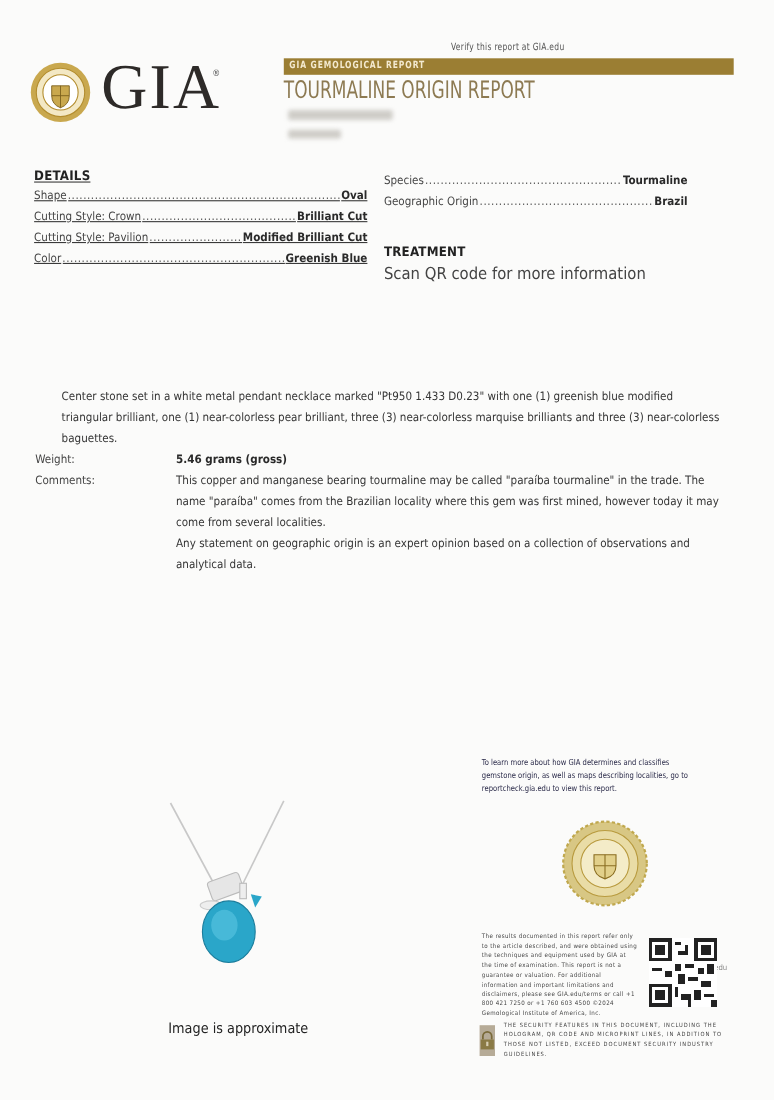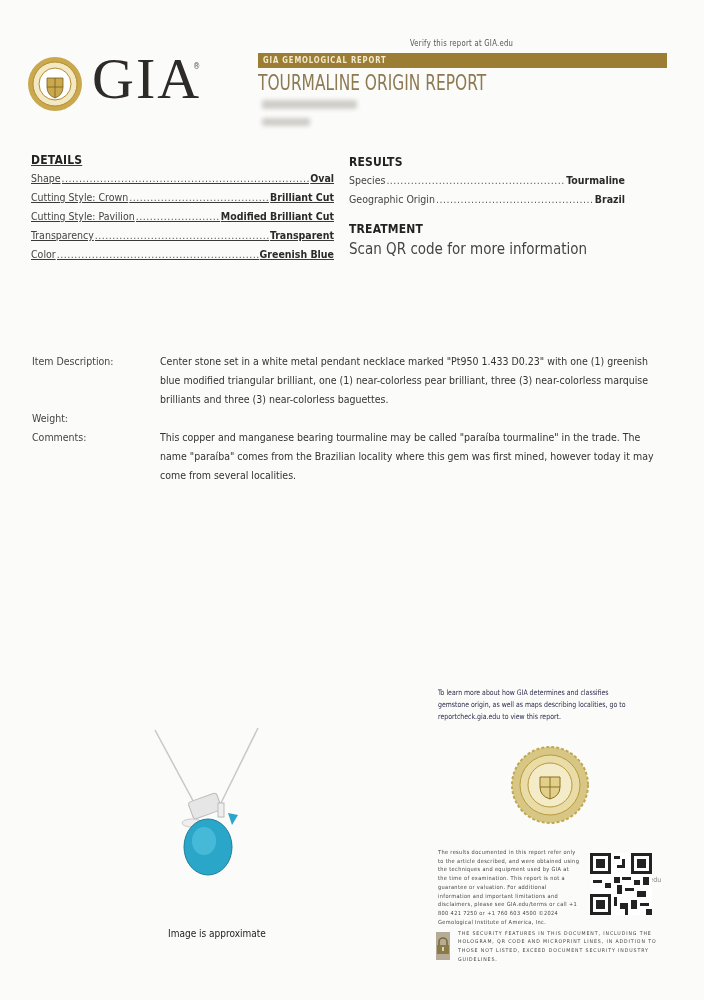--- a/index.html
+++ b/index.html
@@ -29,21 +29,21 @@
   #treatment{left:349px;top:222px;width:300px;}
   #treat-text{font-size:15px;color:#444;margin-top:4px;}
   
   #desc{left:32px;top:352px;width:625px;font-size:10.5px;line-height:19px;color:#333;}
   .drow{display:flex;}
   .dlbl{width:104px;flex:none;color:#444;}
   .dval{flex:1;margin-left:24px;}
   .bold{font-weight:bold;color:#2a2a2a;}
   
   #pendant{left:140px;top:725px;width:130px;height:190px;}
-  #img-caption{left:168px;top:928px;font-size:10px;color:#222;}
+  #img-caption{left:153px;top:928px;font-size:13px;color:#222;}
   
   #learn{left:438px;top:687px;width:220px;font-size:7.5px;line-height:12px;color:#2b2b4a;transform:scaleX(0.92);transform-origin:left;}
   #seal{left:510px;top:745px;width:80px;height:80px;}
   #disclaimer{left:438px;top:848px;width:142px;font-size:5.6px;line-height:8.7px;color:#444;letter-spacing:0.35px;}
   #qr-label{left:598px;top:840px;font-size:7px;color:#888;margin-top:36px;}
   #qr{left:590px;top:850px;width:62px;height:68px;}
   #security{left:436px;top:930px;width:230px;height:32px;display:flex;align-items:center;}
   #lock-box{width:26px;height:28px;background:#b6ab97;display:flex;align-items:center;justify-content:center;margin-right:8px;}
   #sec-text{font-size:5.2px;line-height:8.6px;letter-spacing:0.9px;color:#444;}
 </style>
@@ -79,62 +79,57 @@
       <span class="lbl">Cutting Style: Crown</span>
       <span class="dots"></span>
       <span class="val">Brilliant Cut</span>
     </div>
   <div class="row">
       <span class="lbl">Cutting Style: Pavilion</span>
       <span class="dots"></span>
       <span class="val">Modified Brilliant Cut</span>
     </div>
   <div class="row">
-      <span class="lbl">Transparency</span>
-      <span class="dots"></span>
-      <span class="val">Transparent</span>
-    </div>
-  <div class="row">
       <span class="lbl">Color</span>
       <span class="dots"></span>
       <span class="val">Greenish Blue</span>
     </div>
 </div>
 
 <div id="results" class="abs">
-  <div class="sec-h" style="margin-bottom:2px;">RESULTS</div>
   <div class="row">
       <span class="lbl">Species</span>
       <span class="dots"></span>
       <span class="val">Tourmaline</span>
     </div>
   <div class="row">
       <span class="lbl">Geographic Origin</span>
       <span class="dots"></span>
       <span class="val">Brazil</span>
     </div>
 </div>
 
 <div id="treatment" class="abs">
   <div class="sec-h">TREATMENT</div>
   <div id="treat-text">Scan QR code for more information</div>
 </div>
 
 <div id="desc" class="abs">
   <div class="drow">
-    <div class="dlbl">Item Description:</div>
     <div class="dval">Center stone set in a white metal pendant necklace marked "Pt950 1.433 D0.23" with one (1) greenish blue modified triangular brilliant, one (1) near-colorless pear brilliant, three (3) near-colorless marquise brilliants and three (3) near-colorless baguettes.</div>
   </div>
   <div class="drow">
     <div class="dlbl">Weight:</div>
+    <div class="dval bold">5.46 grams (gross)</div>
   </div>
   <div class="drow">
     <div class="dlbl">Comments:</div>
     <div class="dval">
       <div>This copper and manganese bearing tourmaline may be called "paraíba tourmaline" in the trade. The name "paraíba" comes from the Brazilian locality where this gem was first mined, however today it may come from several localities.</div>
+      <div>Any statement on geographic origin is an expert opinion based on a collection of observations and analytical data.</div>
     </div>
   </div>
 </div>
 
 <svg id="pendant" class="abs" viewBox="0 0 130 190">
   <line x1="15" y1="5" x2="58" y2="85" stroke="#c8c8c8" stroke-width="1.5"></line>
   <line x1="118" y1="3" x2="80" y2="80" stroke="#c8c8c8" stroke-width="1.5"></line>
   <rect x="50" y="72" width="30" height="18" rx="3" fill="#e6e6e6" stroke="#bbb" transform="rotate(-20 65 81)"></rect>
   <rect x="78" y="78" width="6" height="14" fill="#eee" stroke="#bbb"></rect>
   <path d="M88 88 l10 2 l-6 10 z" fill="#2aa6c9"></path>

